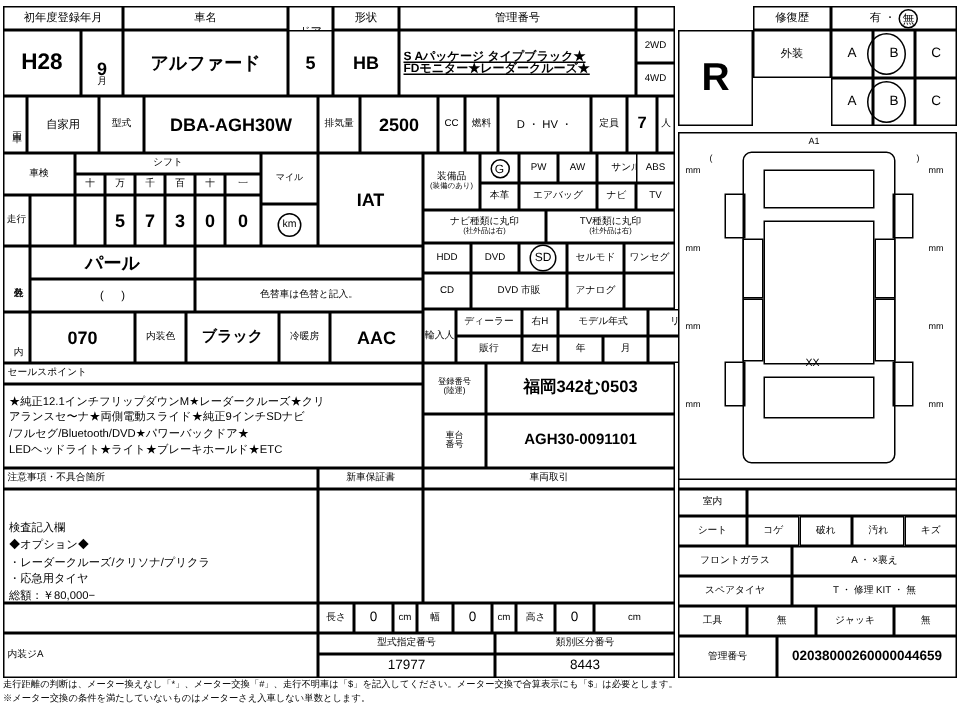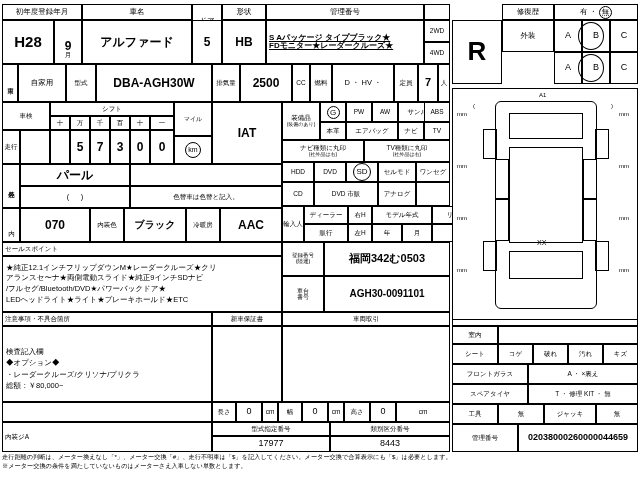--- a/index.html
+++ b/index.html
@@ -226,20 +226,21 @@
 
   <div class="c" style="left:2px;top:326px;width:210px;height:76px;"></div>
   <div class="c" style="left:212px;top:326px;width:70px;height:76px;"></div>
   <div class="c" style="left:282px;top:326px;width:168px;height:76px;"></div>
 
   <div class="c vsm left" style="left:2px;top:344px;width:0;height:0;border:none;"></div>
   <div style="position:absolute;left:3px;top:344px;width:206px;height:58px;display:flex;flex-direction:column;justify-content:flex-start;padding-top:2px;">
     <div class="opt">検査記入欄</div>
     <div class="opt">◆オプション◆</div>
     <div class="opt">・レーダークルーズ/クリソナ/プリクラ</div>
+    <div class="opt">・応急用タイヤ</div>
     <div class="opt">総額：￥80,000−</div>
   </div>
 
   <div class="c vsm" style="left:212px;top:402px;width:24px;height:20px;">長さ</div>
   <div class="c" style="left:236px;top:402px;width:26px;height:20px;font-size:9px;">0</div>
   <div class="c vsm" style="left:262px;top:402px;width:16px;height:20px;">cm</div>
   <div class="c vsm" style="left:278px;top:402px;width:24px;height:20px;">幅</div>
   <div class="c" style="left:302px;top:402px;width:26px;height:20px;font-size:9px;">0</div>
   <div class="c vsm" style="left:328px;top:402px;width:16px;height:20px;">cm</div>
   <div class="c vsm" style="left:344px;top:402px;width:26px;height:20px;">高さ</div>

